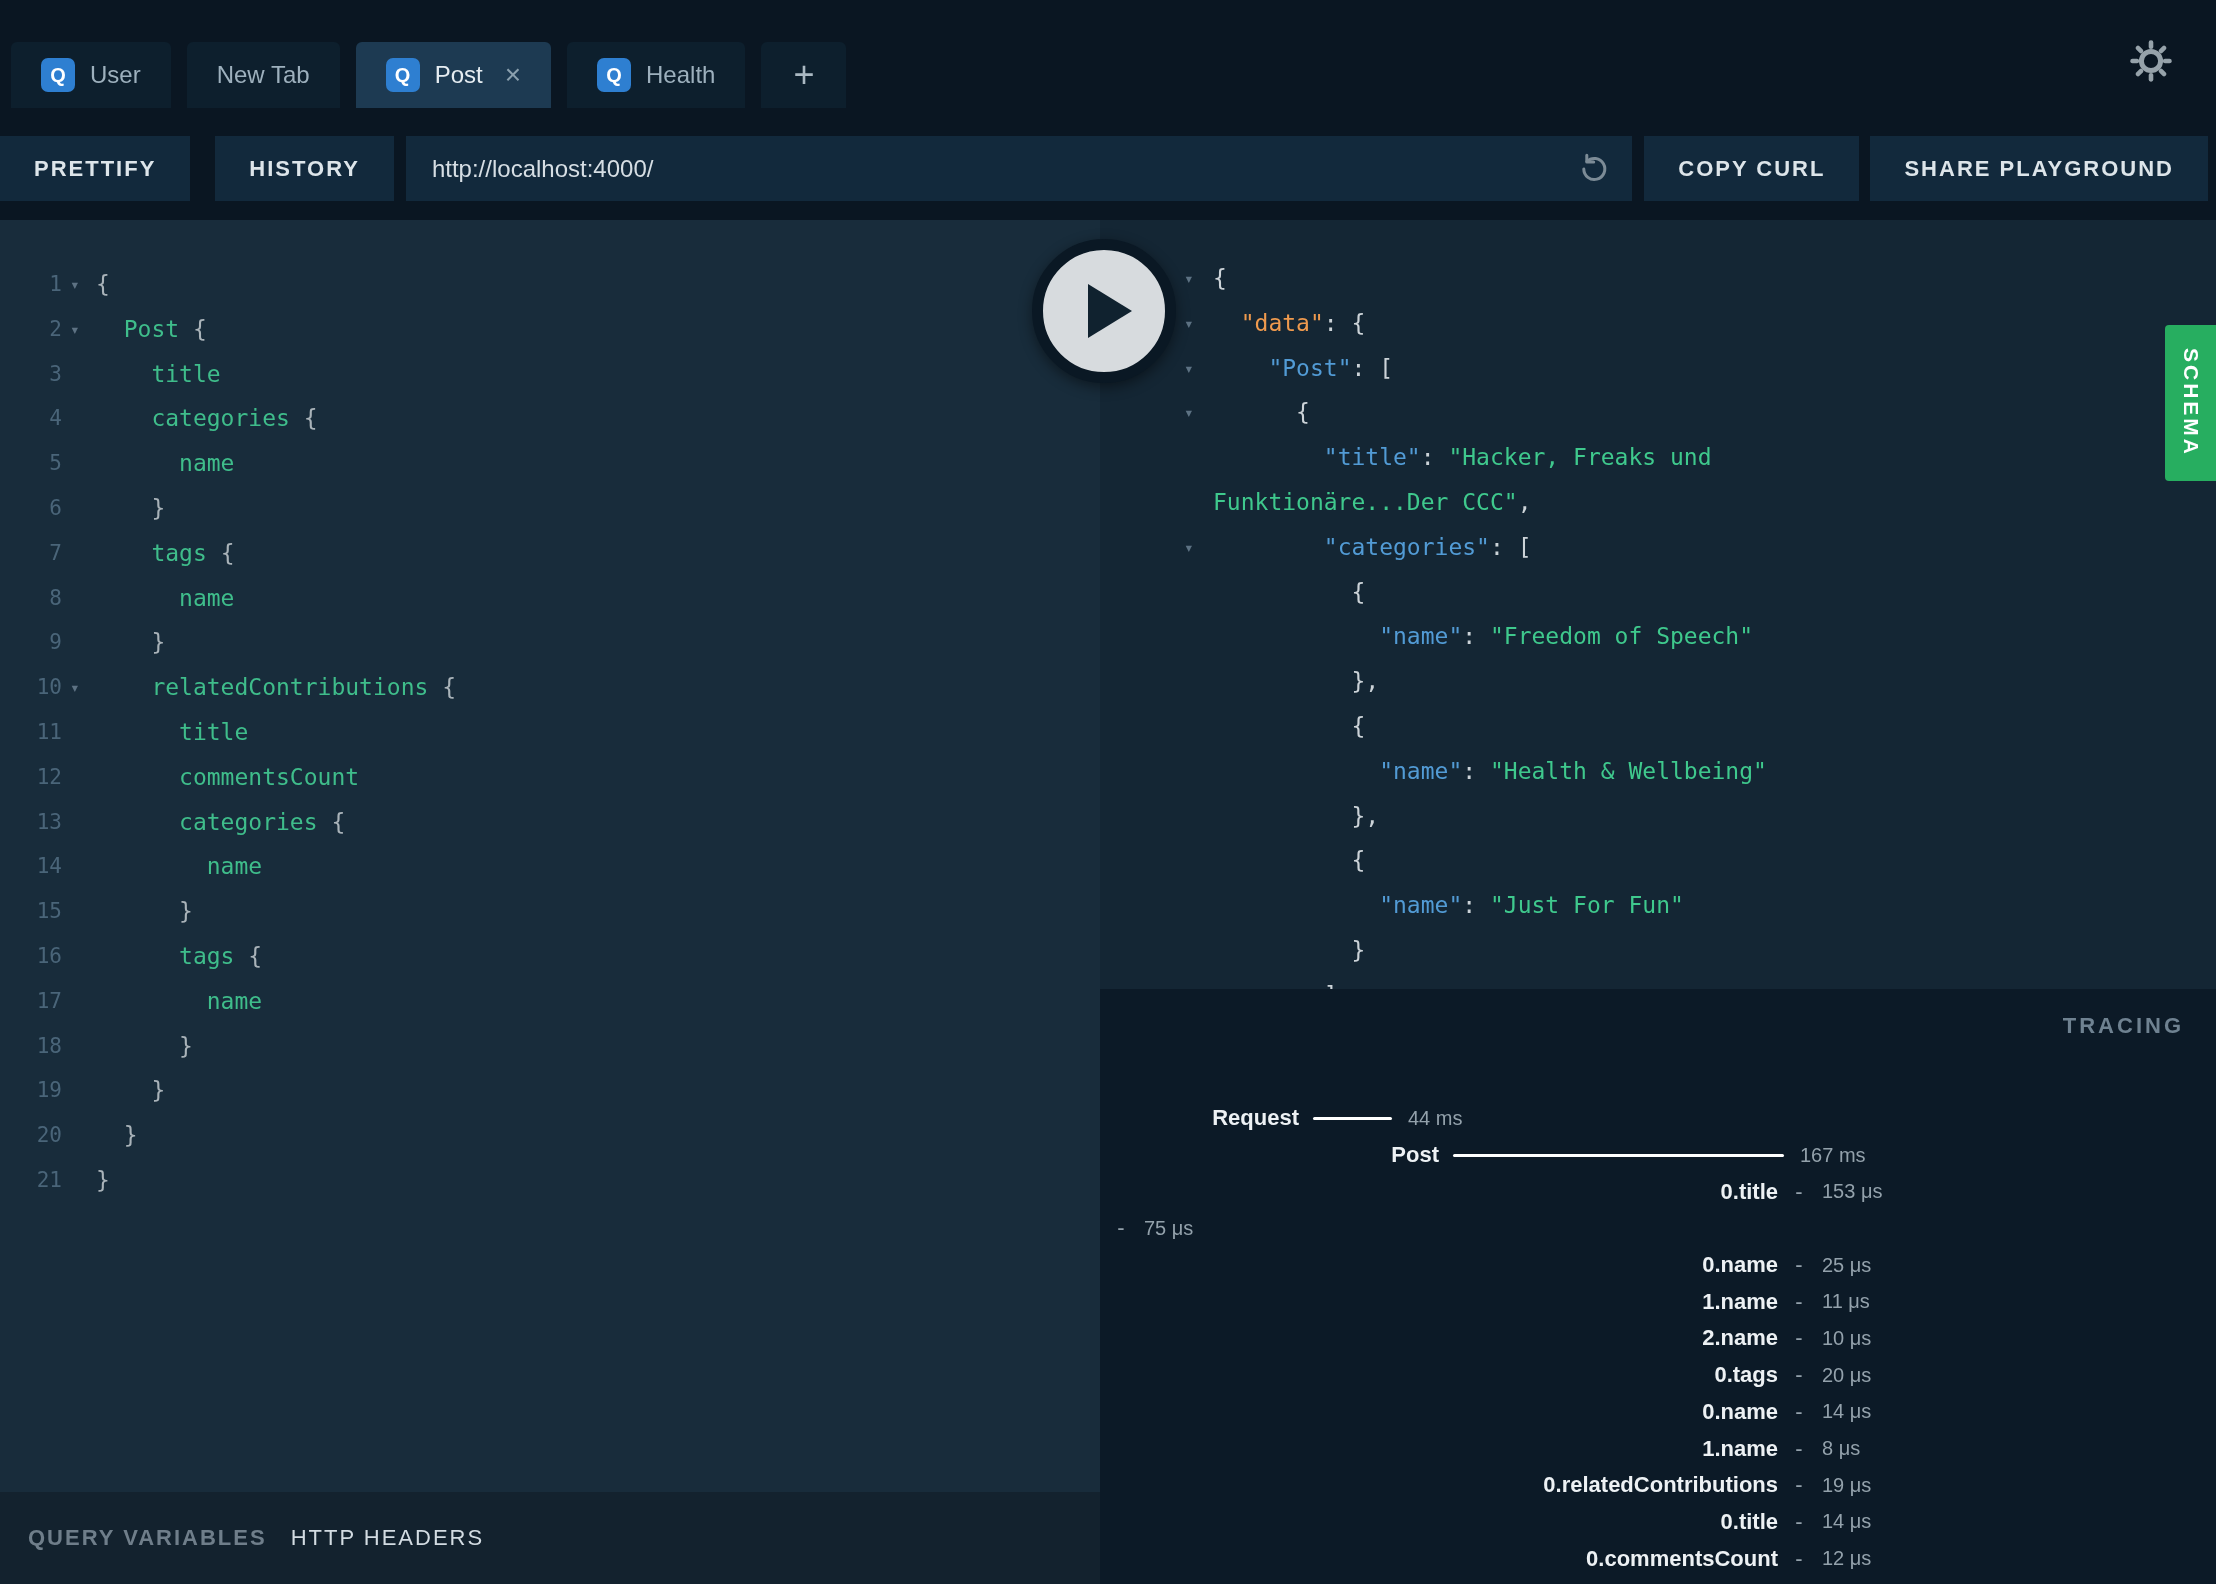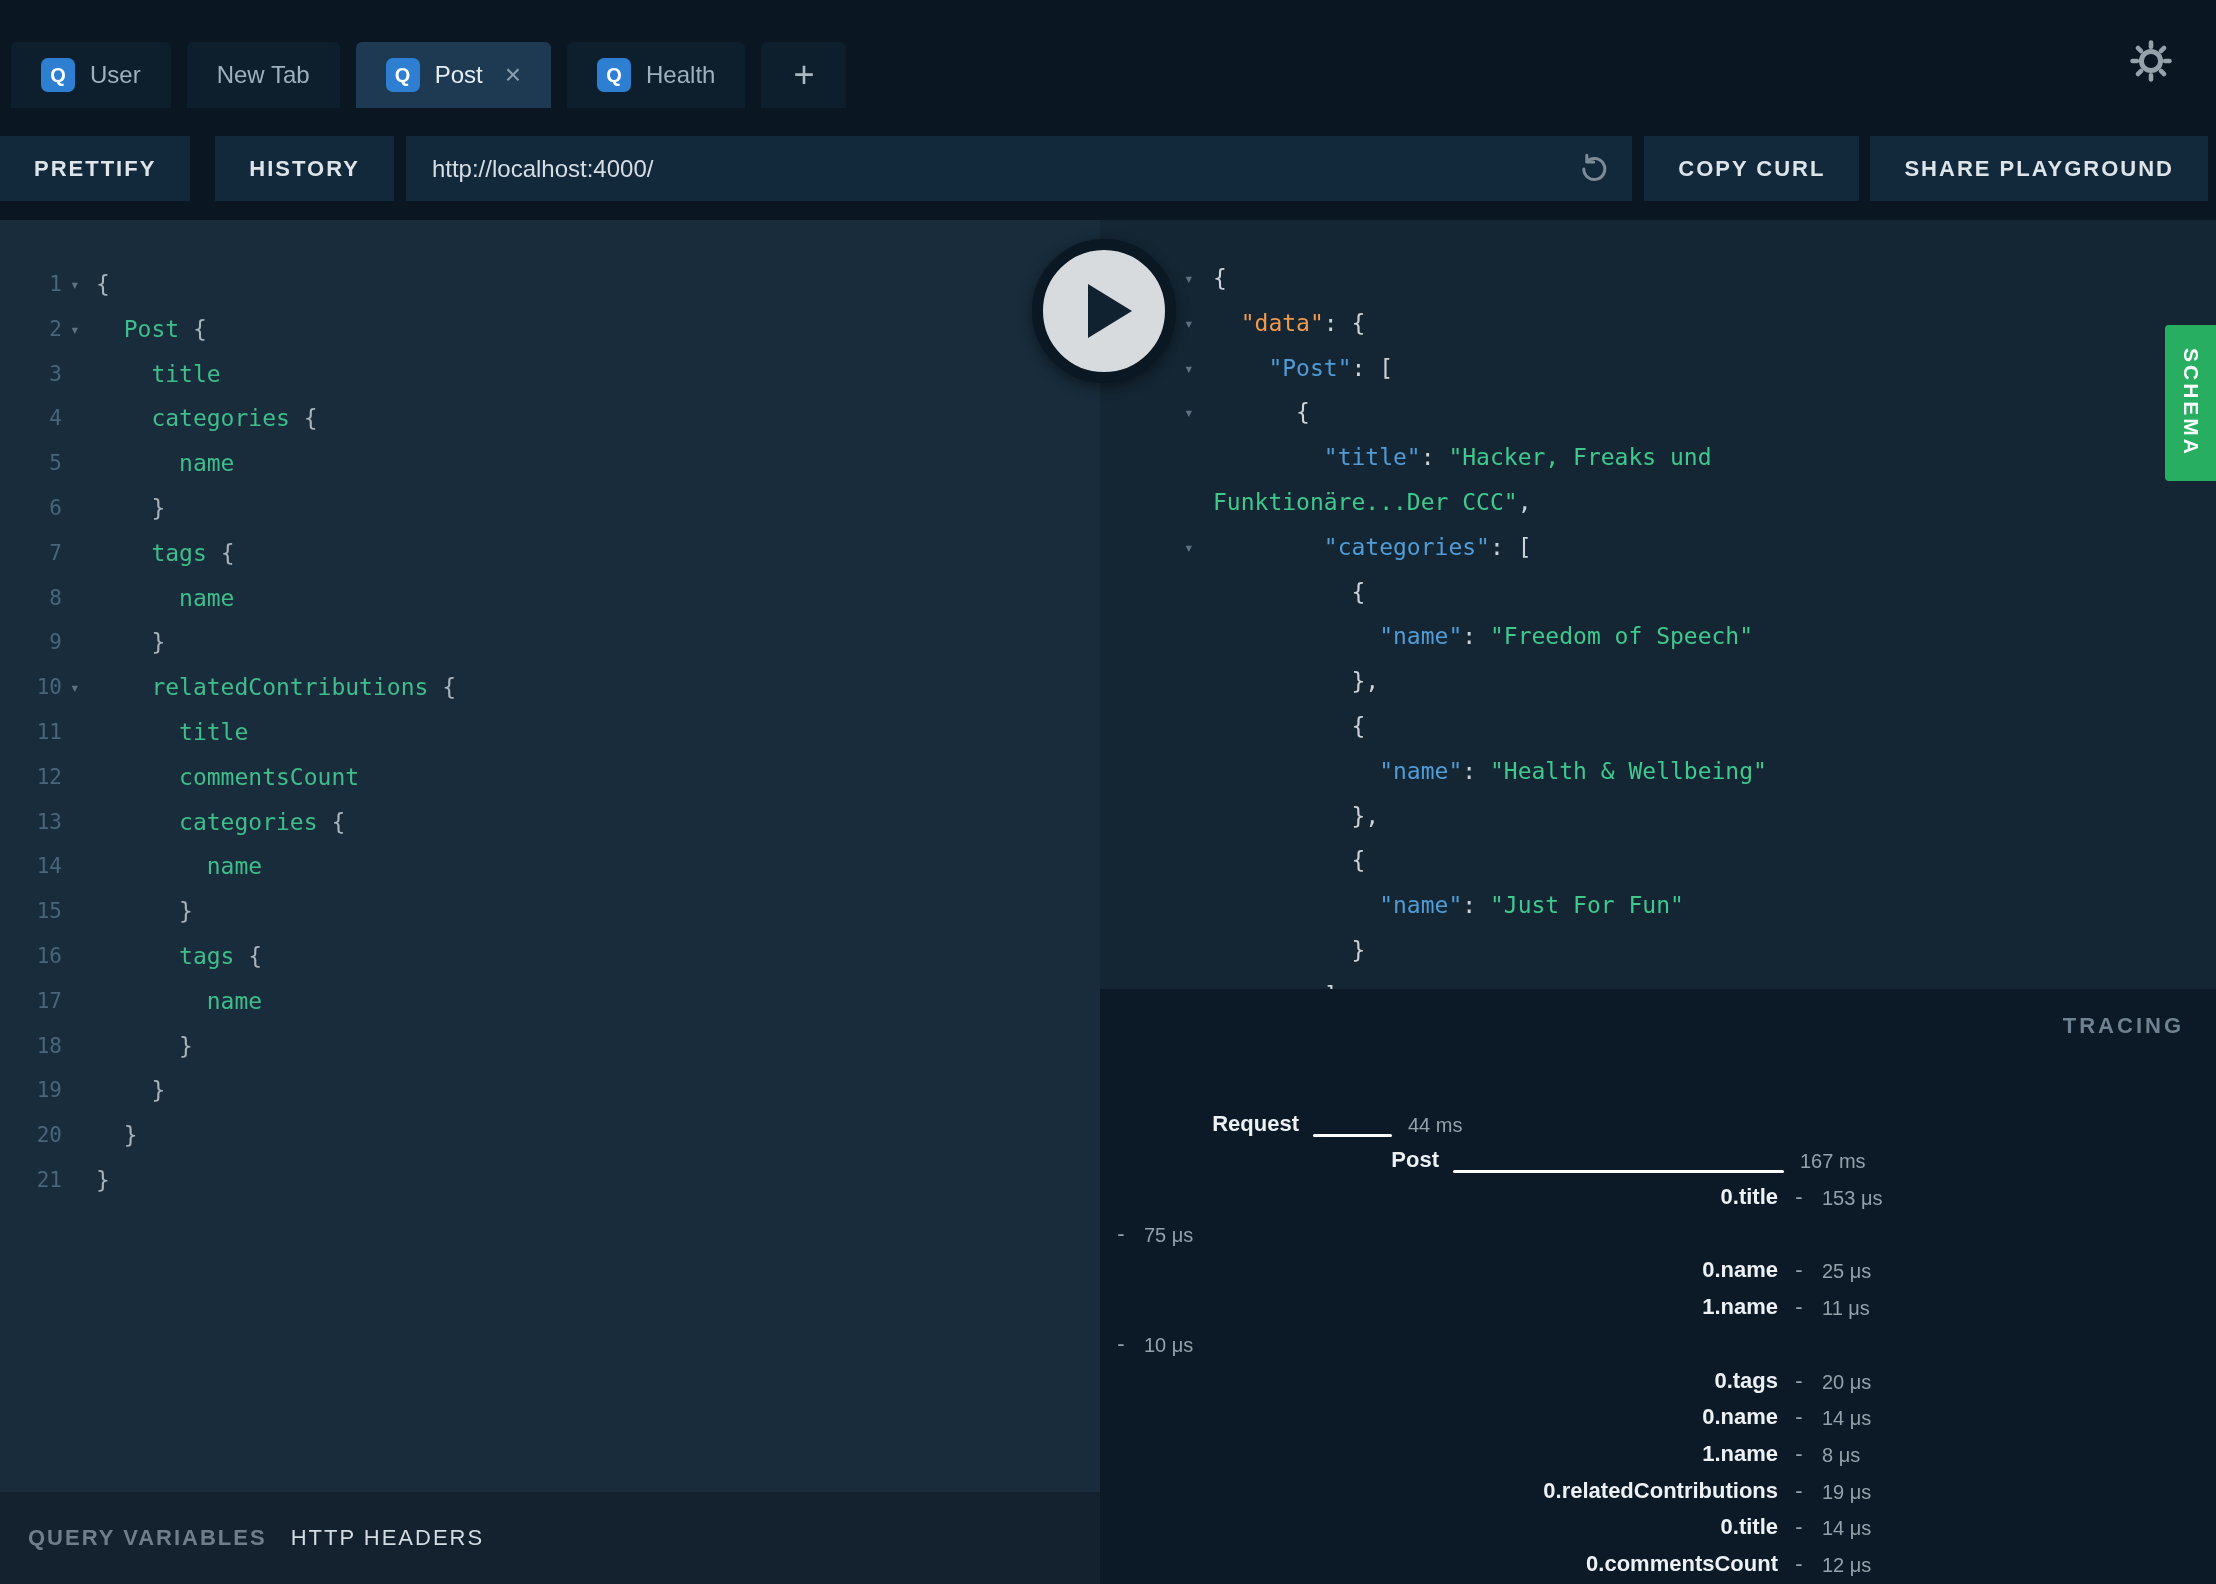--- a/index.html
+++ b/index.html
@@ -78,21 +78,21 @@
     position:absolute; right:0; top:325px; width:51px; height:156px; background:#27ae60;
     border-radius:4px 0 0 4px; display:flex; align-items:center; justify-content:center;
     writing-mode:vertical-rl; color:#fff; font-weight:bold; font-size:21px; letter-spacing:3px; cursor:pointer; z-index:6;
   }
   
   .tracing-panel { position:absolute; left:1100px; top:989px; width:1116px; height:595px;
                    background:#0c1a27; overflow:hidden; }
   .tracing-title { position:absolute; top:24px; right:32px; color:#6f8291; font-weight:bold;
                    font-size:22px; letter-spacing:3px; }
   .trows { position:absolute; top:111px; left:0; right:0; }
-  .trow { height:36.7px; display:flex; align-items:flex-end; font-size:22px; }
+  .trow { height:36.7px; display:flex; align-items:center; font-size:22px; }
   .tlabel { display:inline-block; text-align:right; color:#edf1f4; font-weight:bold; flex:none;
             white-space:nowrap; overflow:visible; }
   .tbar { height:3px; background:#ffffff; margin-left:14px; flex:none; border-radius:2px; }
   .tdash { color:#93a1ab; margin-left:14px; width:14px; text-align:center; flex:none; }
   .ttime { color:#93a1ab; font-size:20px; margin-left:16px; white-space:nowrap; }
 </style>
 </head>
 <body>
 
 <div class="app">
@@ -232,20 +232,21 @@
           <span class="tlabel" style="width: 678px;">0.name</span>
           <span class="tdash">-</span>
           <span class="ttime">25 μs</span>
         </div>
         <div class="trow">
           <span class="tlabel" style="width: 678px;">1.name</span>
           <span class="tdash">-</span>
           <span class="ttime">11 μs</span>
         </div>
         <div class="trow">
+          <span class="tlabel" style="width: 678px;">2.name</span>
           <span class="tdash">-</span>
           <span class="ttime">10 μs</span>
         </div>
         <div class="trow">
           <span class="tlabel" style="width: 678px; padding-left: 11px;">0.tags</span>
           <span class="tdash">-</span>
           <span class="ttime">20 μs</span>
         </div>
         <div class="trow">
           <span class="tlabel" style="width: 678px;">0.name</span>

